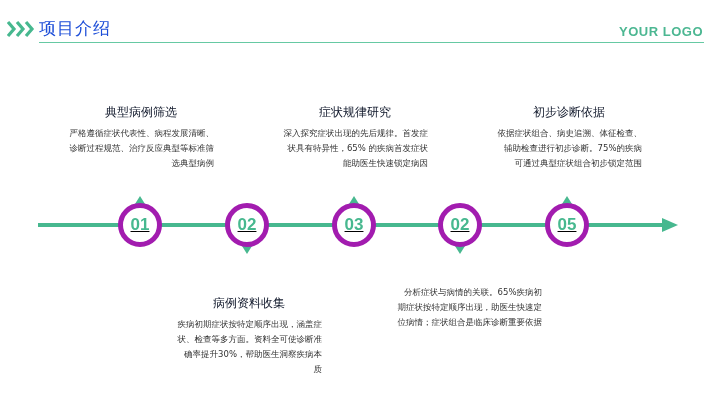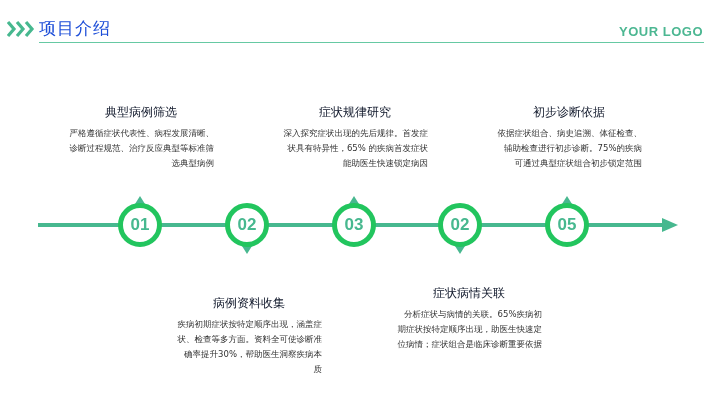--- a/index.html
+++ b/index.html
@@ -8,21 +8,21 @@
     background: #ffffff;
     font-family: "DejaVu Sans", "Liberation Sans", sans-serif;
   }
   .header-chevrons { position: absolute; left: 7px; top: 20px; width: 28px; height: 18px; }
   .header-title { position: absolute; left: 39px; top: 17px; font-size: 17px; color: #1d4ed8; letter-spacing: 1px; line-height: 22px; }
   .header-line { position: absolute; left: 39px; top: 42px; width: 665px; height: 1px; background: #66c9a3; }
   .logo { position: absolute; right: 17px; top: 24px; font-family: "Liberation Sans", sans-serif; font-weight: bold; font-size: 13px; color: #4cb792; letter-spacing: 0.5px; }
 
   .timeline { position: absolute; left: 0; top: 0; width: 720px; height: 405px; }
 
-  .node { position: absolute; width: 44px; height: 44px; box-sizing: border-box; border: 5px solid #22c55e; border-radius: 50%; background: #fff; display: flex; align-items: center; justify-content: center; }
+  .node { position: absolute; width: 44px; height: 44px; box-sizing: border-box; border: 5px solid #a21caf; border-radius: 50%; background: #fff; display: flex; align-items: center; justify-content: center; text-decoration: underline; }
   .node span { font-family: "Liberation Sans", sans-serif; font-weight: bold; font-size: 17px; color: #47b88f; }
 
   .block { position: absolute; text-align: center; }
   .block .title { font-size: 12px; color: #0f172a; line-height: 16px; margin-bottom: 6px; }
   .block .desc { font-size: 8.5px; color: #333; line-height: 15px; text-align: right; }
 </style>
 </head>
 <body>
 
 <svg class="header-chevrons" viewBox="0 0 28 18">
@@ -75,15 +75,14 @@
   <div class="title">初步诊断依据</div>
   <div class="desc">依据症状组合、病史追溯、体征检查、辅助检查进行初步诊断。75%的疾病可通过典型症状组合初步锁定范围</div>
 </div>
 
 <div class="block" style="left:176px; top:285px; width:146px;margin-top:10px;">
   <div class="title">病例资料收集</div>
   <div class="desc">疾病初期症状按特定顺序出现，涵盖症状、检查等多方面。资料全可使诊断准确率提升30%，帮助医生洞察疾病本质</div>
 </div>
 
 <div class="block" style="left:396px; top:285px; width:146px;">
-  <div class="title">症状病情关联</div>
   <div class="desc">分析症状与病情的关联。65%疾病初期症状按特定顺序出现，助医生快速定位病情；症状组合是临床诊断重要依据</div>
 </div>
 
 </body></html>

